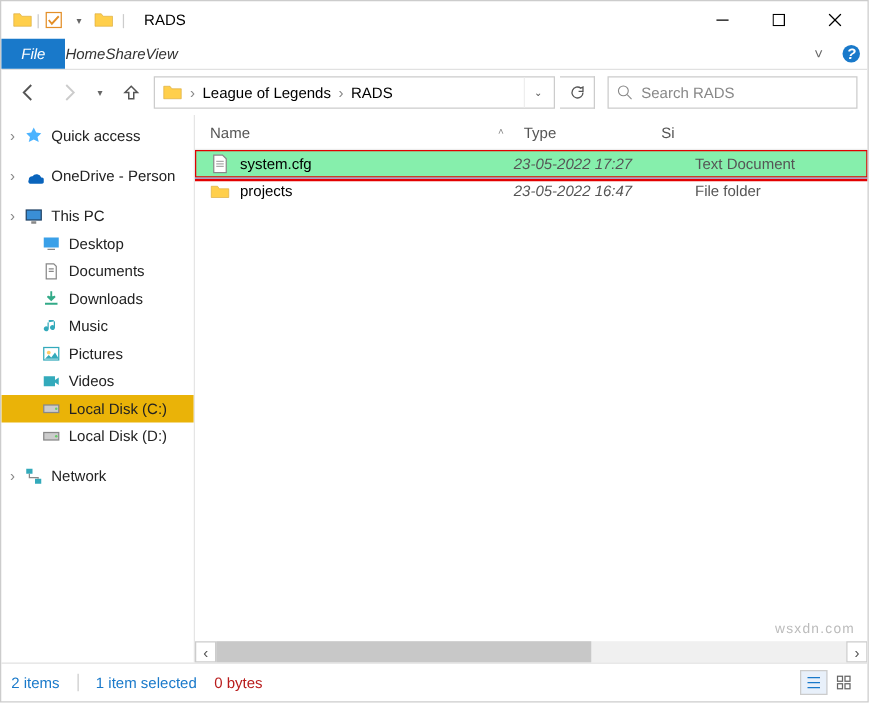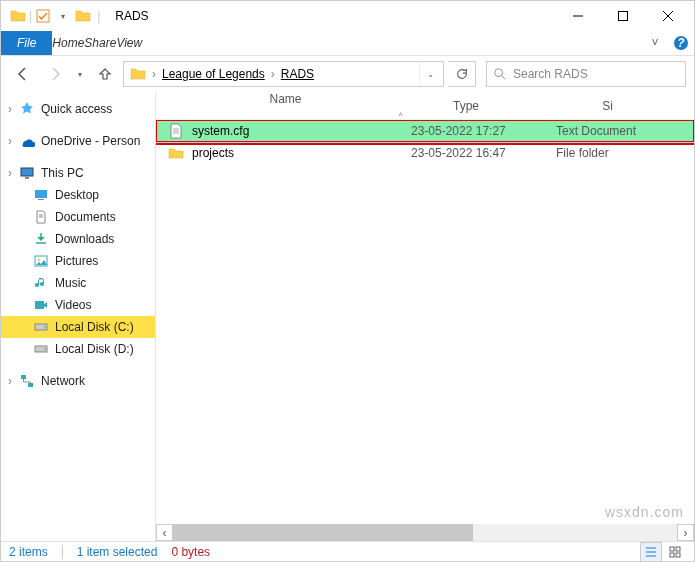--- a/index.html
+++ b/index.html
@@ -18,69 +18,69 @@
   .ribbon .file { background: #1979ca; color: #fff; padding: 0 16px; display: flex; align-items: center; }
   .ribbon .tab { padding: 0 0; display: flex; align-items: center; color: #333; }
   .ribbon .spacer { flex: 1; }
   .ribbon .help { width: 26px; display: flex; align-items: center; justify-content: center; }
 
   
   .navrow { height: 36px; display: flex; align-items: center; padding: 4px 8px; gap: 4px; }
   .navrow .navbtn { width: 28px; height: 28px; display: flex; align-items: center; justify-content: center; color: #555; }
   .navrow .navbtn.disabled { color: #bbb; }
   .navrow .addr { flex: 1; height: 26px; border: 1px solid #ccc; display: flex; align-items: center; padding: 0 2px; min-width: 0; }
-  .navrow .addr .crumb { display: flex; align-items: center; gap: 4px; padding: 0 4px; white-space: nowrap; text-decoration: underline; }
+  .navrow .addr .crumb { display: flex; align-items: center; gap: 4px; padding: 0 4px; white-space: nowrap; }
   .navrow .addr .sep { color: #888; padding: 0 2px; }
   .navrow .addr .tail { margin-left: auto; display: flex; }
   .navrow .addr .tail .ab { width: 22px; height: 24px; display: flex; align-items: center; justify-content: center; color: #555; border-left: 1px solid #eee; }
   .navrow .refresh { width: 28px; height: 26px; border: 1px solid #ccc; border-left: none; display: flex; align-items: center; justify-content: center; color: #555; }
   .navrow .search { width: 200px; height: 26px; border: 1px solid #ccc; margin-left: 6px; display: flex; align-items: center; padding: 0 6px; color: #888; gap: 6px; }
   .navrow .search input { border: none; outline: none; flex: 1; color: #555; }
   .navrow .search input::placeholder { color: #888; }
 
   
   .body { flex: 1; display: flex; min-height: 0; }
   .tree { width: 155px; border-right: 1px solid #e5e5e5; padding: 6px 0; overflow-y: auto; }
   .tree .sec { margin-bottom: 10px; }
   .tree .item { height: 22px; display: flex; align-items: center; padding-left: 18px; gap: 6px; color: #222; white-space: nowrap; }
   .tree .item.sub { padding-left: 32px; }
-  .tree .item.sel { background: #fde047; text-align: center; }
+  .tree .item.sel { background: #eab308; text-align: center; }
   .tree .item .caret { width: 10px; color: #888; position: absolute; left: 4px; text-align: center; }
   .tree .item { position: relative; }
   .tree .ticon { width: 16px; height: 16px; display: flex; align-items: center; justify-content: center; }
 
   .main { flex: 1; display: flex; flex-direction: column; min-width: 0; }
   .colhead { height: 28px; display: flex; align-items: center; border-bottom: 1px solid #eee; color: #555; }
-  .colhead .col { padding: 0 8px; display: flex; align-items: center; gap: 4px; flex-direction: column; }
+  .colhead .col { padding: 0 8px; display: flex; align-items: center; gap: 4px; }
   .colhead .name { width: 255px; padding-left: 12px; }
   .colhead .date { width: 145px; }
   .colhead .type { width: 110px; }
   .colhead .size { flex: 1; }
 
   .filelist { flex: 1; overflow: auto; position: relative; }
   .row { height: 22px; display: flex; align-items: center; }
   .row .cname { width: 255px; padding-left: 12px; display: flex; align-items: center; gap: 8px; }
-  .row .cdate { width: 145px; color: #555; }
+  .row .cdate { width: 145px; color: #555; font-style: italic; }
   .row .ctype { width: 110px; color: #555; }
   .row.sel { background: #86efac; outline: 1px solid #99d1ff; }
   .row.highlighted { box-shadow: 0 0 0 3px #e30000, inset 0 0 0 1px #e30000; position: relative; z-index: 2; }
 
   .scrollx { height: 17px; background: #f0f0f0; display: flex; align-items: center; }
   .scrollx .arrow { width: 17px; height: 17px; display: flex; align-items: center; justify-content: center; color: #555; background: #fff; border: 1px solid #ccc; }
   .scrollx .track { flex: 1; display: flex; }
   .scrollx .thumb { width: 300px; height: 17px; background: #c8c8c8; }
 
   
-  .status { height: 20px; border-top: 1px solid #e1e1e1; display: flex; align-items: center; padding: 0 8px; color: #1979ca; gap: 14px; }
+  .status { height: 31px; border-top: 1px solid #e1e1e1; display: flex; align-items: center; padding: 0 8px; color: #1979ca; gap: 14px; }
   .status .sep { border-left: 1px solid #ccc; height: 14px; }
   .status .right { margin-left: auto; display: flex; gap: 2px; }
   .status .viewbtn { width: 22px; height: 20px; display: flex; align-items: center; justify-content: center; border: 1px solid transparent; color: #666; }
   .status .viewbtn.active { border-color: #ccc; background: #e8f0fa; color: #1979ca; }
 
-  .watermark { position: absolute; bottom: 4px; right: 10px; color: #bbb; font-size: 14px; letter-spacing: 1px; }
+  .watermark { position: absolute; bottom: 4px; right: 10px; color: #bbb; font-size: 11px; letter-spacing: 1px; }
 
   
   svg { display: block; }
   .folder-icon { fill: #ffcf4b; stroke: #d9a93a; stroke-width: .5; }
   .file-icon { fill: #fff; stroke: #888; stroke-width: 1; }
 </style>
 </head>
 <body>
 
 <div class="titlebar">
@@ -261,34 +261,34 @@
           <span class="ticon">
             <svg width="16" height="16" viewBox="0 0 16 16">
               <path fill="#3a8" d="M8 2v7M5 6l3 3 3-3M3 12h10" stroke="#3a8" stroke-width="1.5"></path>
             </svg>
           </span>
           <span>Downloads</span>
         </div>
         <div class="item sub">
           <span class="ticon">
             <svg width="16" height="16" viewBox="0 0 16 16">
+              <path fill="#3ab" d="M6 3v7a2 2 0 11-1-1.7V5l6-1v5a2 2 0 11-1-1.7V3z"></path>
+            </svg>
+          </span>
+          <span>Music</span>
+        </div>
+        <div class="item sub">
+          <span class="ticon">
+            <svg width="16" height="16" viewBox="0 0 16 16">
               <rect x="2" y="3" width="12" height="10" fill="#fff" stroke="#3ab"></rect>
               <circle cx="6" cy="7" r="1.5" fill="#fc6"></circle>
               <path d="M3 12l3-3 2 2 3-4 3 5z" fill="#3ab"></path>
             </svg>
           </span>
           <span>Pictures</span>
-        </div>
-        <div class="item sub">
-          <span class="ticon">
-            <svg width="16" height="16" viewBox="0 0 16 16">
-              <path fill="#3ab" d="M6 3v7a2 2 0 11-1-1.7V5l6-1v5a2 2 0 11-1-1.7V3z"></path>
-            </svg>
-          </span>
-          <span>Music</span>
         </div>
         <div class="item sub">
           <span class="ticon">
             <svg width="16" height="16" viewBox="0 0 16 16">
               <rect x="2" y="4" width="9" height="8" fill="#3ab"></rect>
               <path d="M11 7l3-2v6l-3-2z" fill="#3ab"></path>
             </svg>
           </span>
           <span>Videos</span>
         </div>

